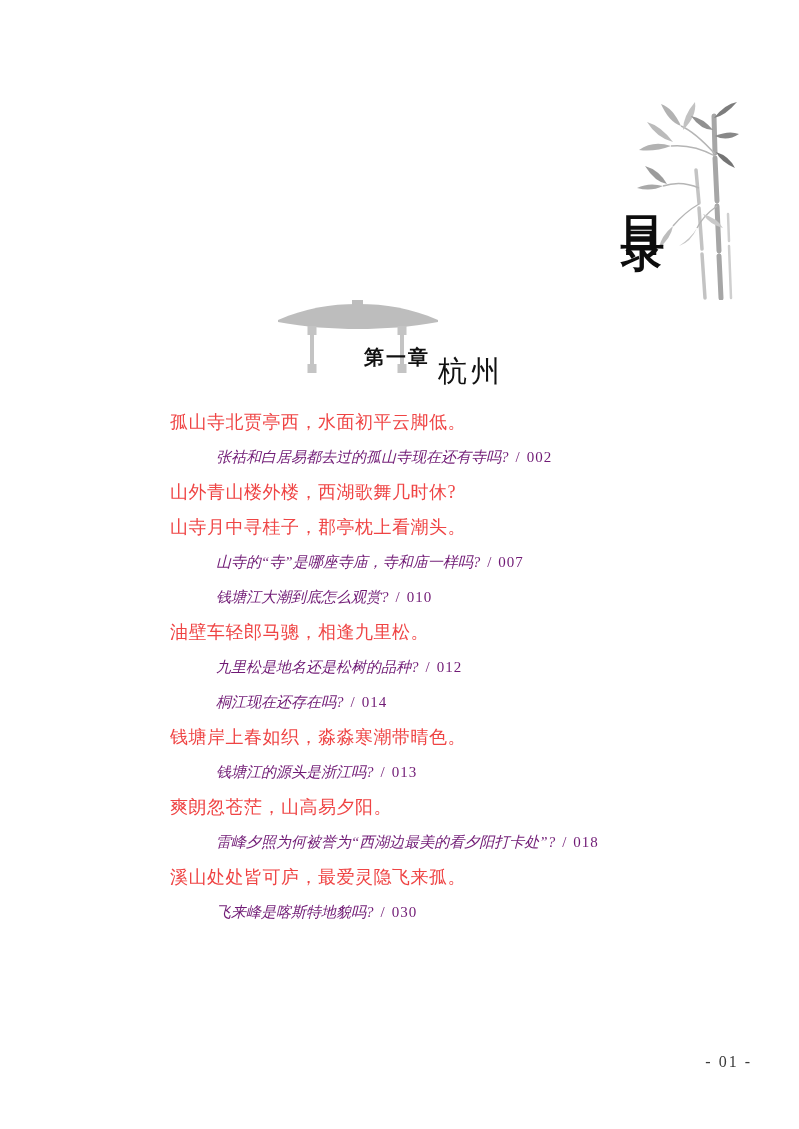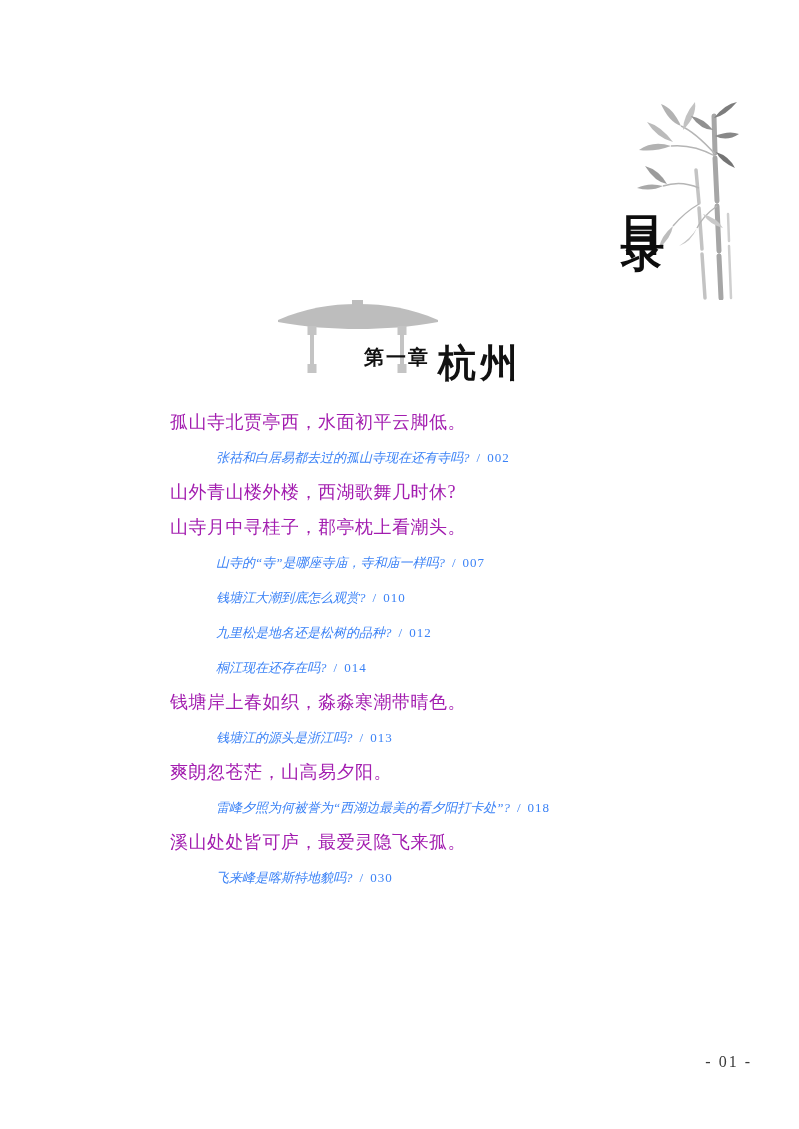--- a/index.html
+++ b/index.html
@@ -22,33 +22,33 @@
   }
   
   .chapter-header{position:absolute;left:278px;top:300px;width:250px;height:80px;}
   .pavilion{position:absolute;left:0;top:0;width:160px;height:78px;}
   .chapter-label{
     position:absolute;left:36px;top:44px;width:86px;
     text-align:center;font-size:20px;font-weight:bold;color:#111;
     letter-spacing:2px;white-space:nowrap;margin-left:40px;
   }
   .chapter-title{
-    position:absolute;left:160px;top:38px;width:90px;
-    font-size:38px;font-weight:bold;color:#111;
+    position:absolute;left:160px;top:52px;width:90px;
+    font-size:29px;font-weight:normal;color:#111;
     letter-spacing:4px;white-space:nowrap;
   }
   
   .entries{position:absolute;left:170px;top:405px;width:560px;}
   .poem-line{
     height:35px;line-height:35px;font-size:18px;
-    letter-spacing:0.5px;white-space:nowrap;color:#a21caf;
+    letter-spacing:0.5px;white-space:nowrap;color:#ef4444;
   }
   .question-line{
-    height:35px;line-height:35px;font-size:13px;
-    padding-left:46px;font-style:italic;white-space:nowrap;color:#3b82f6;
+    height:35px;line-height:35px;font-size:15px;
+    padding-left:46px;font-style:italic;white-space:nowrap;color:#701a75;
   }
   .question-line .sep{margin:0 7px;font-style:normal;}
   .question-line .pagenum{font-style:normal;letter-spacing:1px;}
   
   .footer-page{
     position:absolute;left:660px;top:1053px;width:92px;
     text-align:right;font-size:16px;color:#3a3a3a;letter-spacing:2px;
   }
 </style>
 </head>
@@ -113,20 +113,21 @@
 
     <div class="poem-line">山寺月中寻桂子，郡亭枕上看潮头。</div>
     <div class="question-line">
       <span>山寺的“寺”是哪座寺庙，寺和庙一样吗?</span><span class="sep">/</span><span class="pagenum">007</span>
     </div>
 
     <div class="question-line">
       <span>钱塘江大潮到底怎么观赏?</span><span class="sep">/</span><span class="pagenum">010</span>
     </div>
 
+    <div class="poem-line">油壁车轻郎马骢，相逢九里松。</div>
     <div class="question-line">
       <span>九里松是地名还是松树的品种?</span><span class="sep">/</span><span class="pagenum">012</span>
     </div>
 
     <div class="question-line">
       <span>桐江现在还存在吗?</span><span class="sep">/</span><span class="pagenum">014</span>
     </div>
 
     <div class="poem-line">钱塘岸上春如织，淼淼寒潮带晴色。</div>
     <div class="question-line">

